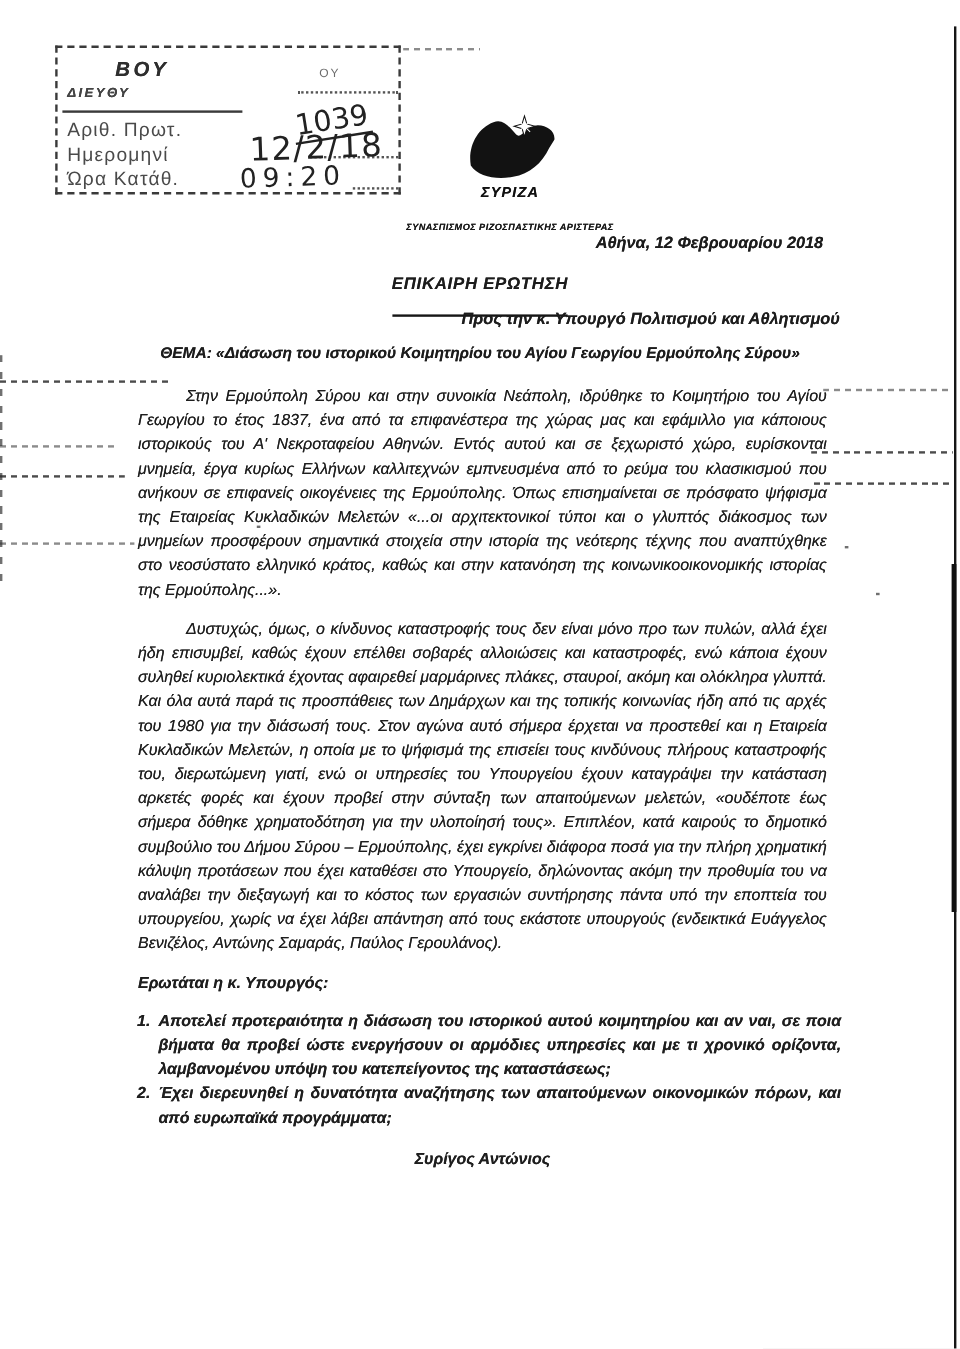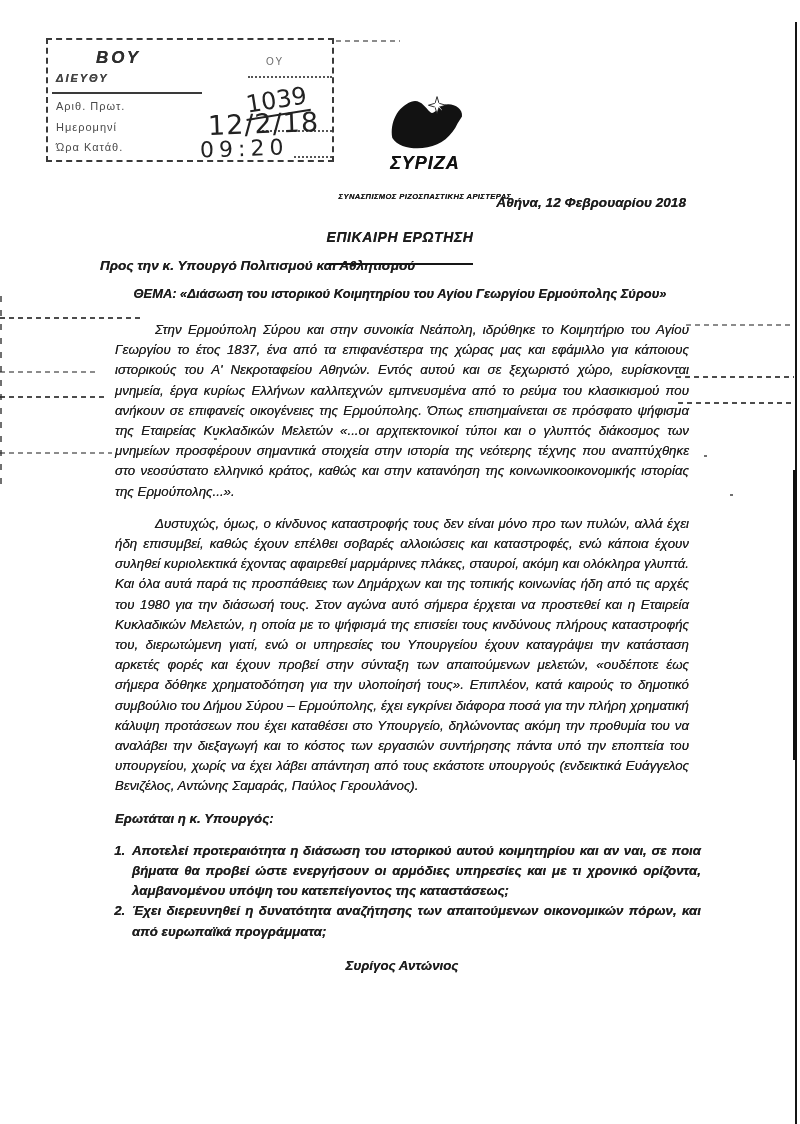--- a/index.html
+++ b/index.html
@@ -19,46 +19,46 @@
     position:absolute; left:46px; top:38px; width:288px; height:124px;
     border:2px dashed #3a3a3a;
     box-sizing:border-box;
     color:#3c3c3c;
   }
   .stamp .org1{ position:absolute; left:48px; top:8px; font-size:17px; font-weight:700;
                 letter-spacing:3px; color:#2e2e2e; filter:blur(0.4px); }
   .stamp .org2{ position:absolute; left:8px; top:32px; font-size:11px; font-weight:700;
                 letter-spacing:2px; color:#444; filter:blur(0.6px); }
   .stamp .divider{ position:absolute; left:4px; top:52px; width:150px; border-top:2px solid #3a3a3a; }
-  .stamp .row{ position:absolute; left:8px; font-size:11px; color:#4a4a4a;
+  .stamp .row{ position:absolute; left:8px; font-size:16px; color:#4a4a4a;
                letter-spacing:1px; filter:blur(0.55px); }
   .stamp .corner{ position:absolute; left:218px; top:16px; font-size:10px; color:#6b6b6b;
                   letter-spacing:2px; filter:blur(0.5px); }
   .stamp .dotline{ position:absolute; border-top:2px dotted #555; }
   .hand{
     font-family:"DejaVu Sans", sans-serif;
     color:#222; position:absolute; font-weight:400;
   }
   .hw1{ left:196px; top:46px; font-size:24px; transform:rotate(-9deg);
         border-bottom:2px solid #222; padding:0 2px; }
   .hw2{ left:160px; top:68px; font-size:27px; transform:rotate(-2deg); letter-spacing:1px; }
   .hw3{ left:152px; top:96px; font-size:22px; transform:rotate(-2deg); letter-spacing:5px; }
 
   
   .logo{ position:absolute; left:332px; top:94px; width:186px; text-align:center; }
   .logo .flag{ display:block; margin:0 auto; }
-  .logo .party{ font-size:18px; font-weight:700; letter-spacing:1px; color:#111; margin-top:-3px; }
+  .logo .party{ font-size:12px; font-weight:700; letter-spacing:1px; color:#111; margin-top:-3px; }
   .logo .subtitle{ font-size:7.6px; font-weight:700; letter-spacing:0.4px; color:#171717; margin-top:18px; white-space:nowrap; }
 
   
   .dateline{ position:absolute; top:195px; right:114px; font-size:13.6px; font-weight:700; }
   .doc-type-wrap{ position:absolute; top:228px; left:100px; width:600px; text-align:center; }
   .doc-type{ font-size:14px; font-weight:700; letter-spacing:0.6px;
              border-bottom:2px solid #161616; padding-bottom:18px; }
-  .recipient{ position:absolute; top:258px; left:100px; width:600px; text-align:left;
+  .recipient{ position:absolute; top:258px; left:100px; width:600px; text-align:right;
               font-size:13.6px; font-weight:700; }
   .subject{ position:absolute; top:286px; left:0; width:800px; text-align:center;
             font-size:12.9px; font-weight:700; white-space:nowrap; }
 
   
   .body-col{ position:absolute; left:103px; top:308px; width:598px;
              font-size:13.3px; line-height:20.2px; text-align:justify; color:#1e1e1e; }
   .body-col p{ margin:12px; text-indent:40px; }
   .q-intro{ margin-top:8px !important; text-indent:0 !important; font-weight:700; }
   ol.questions{ margin:8px 0 0 0; padding-left:26px; font-weight:700; }

